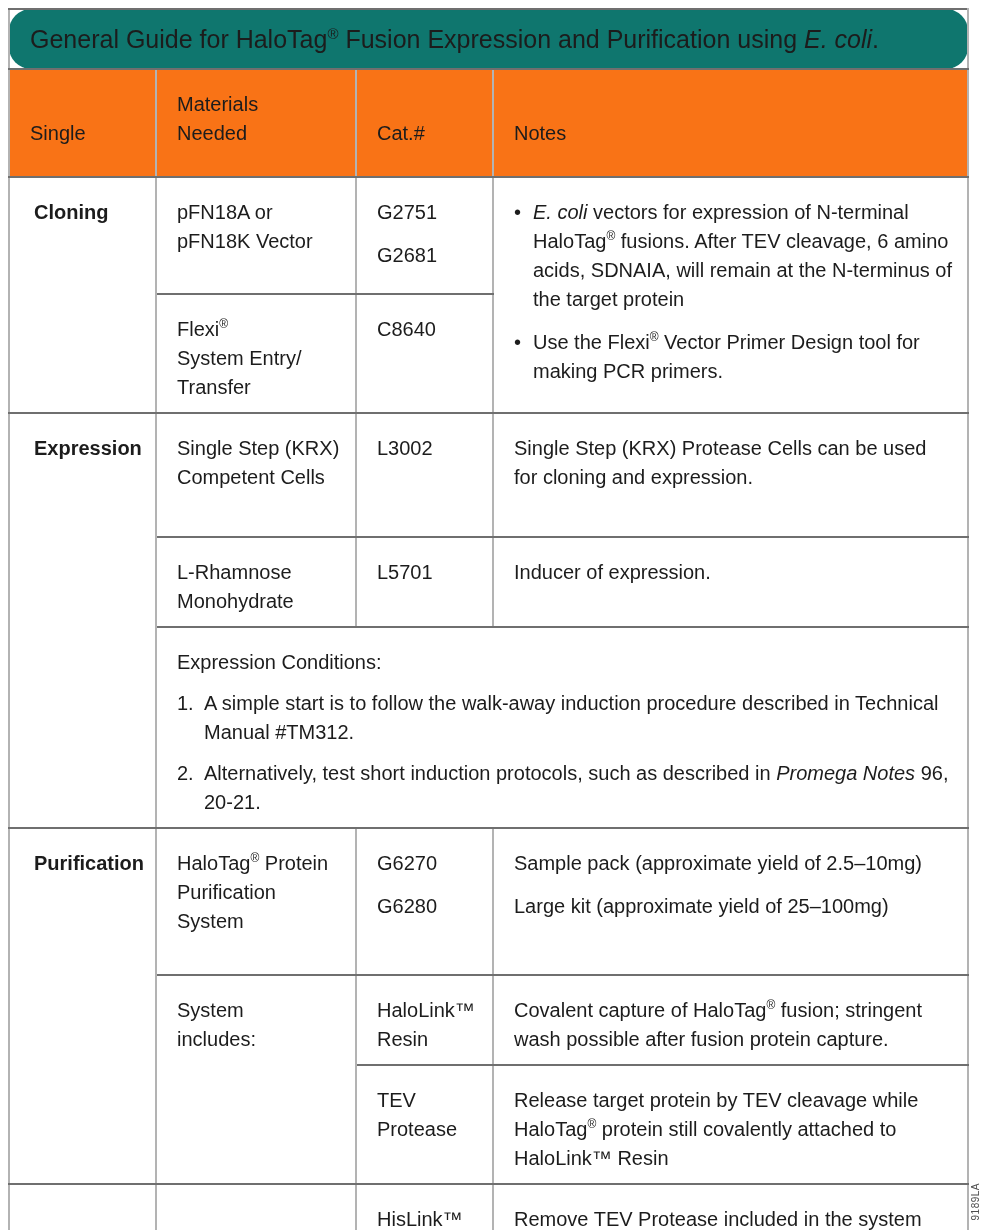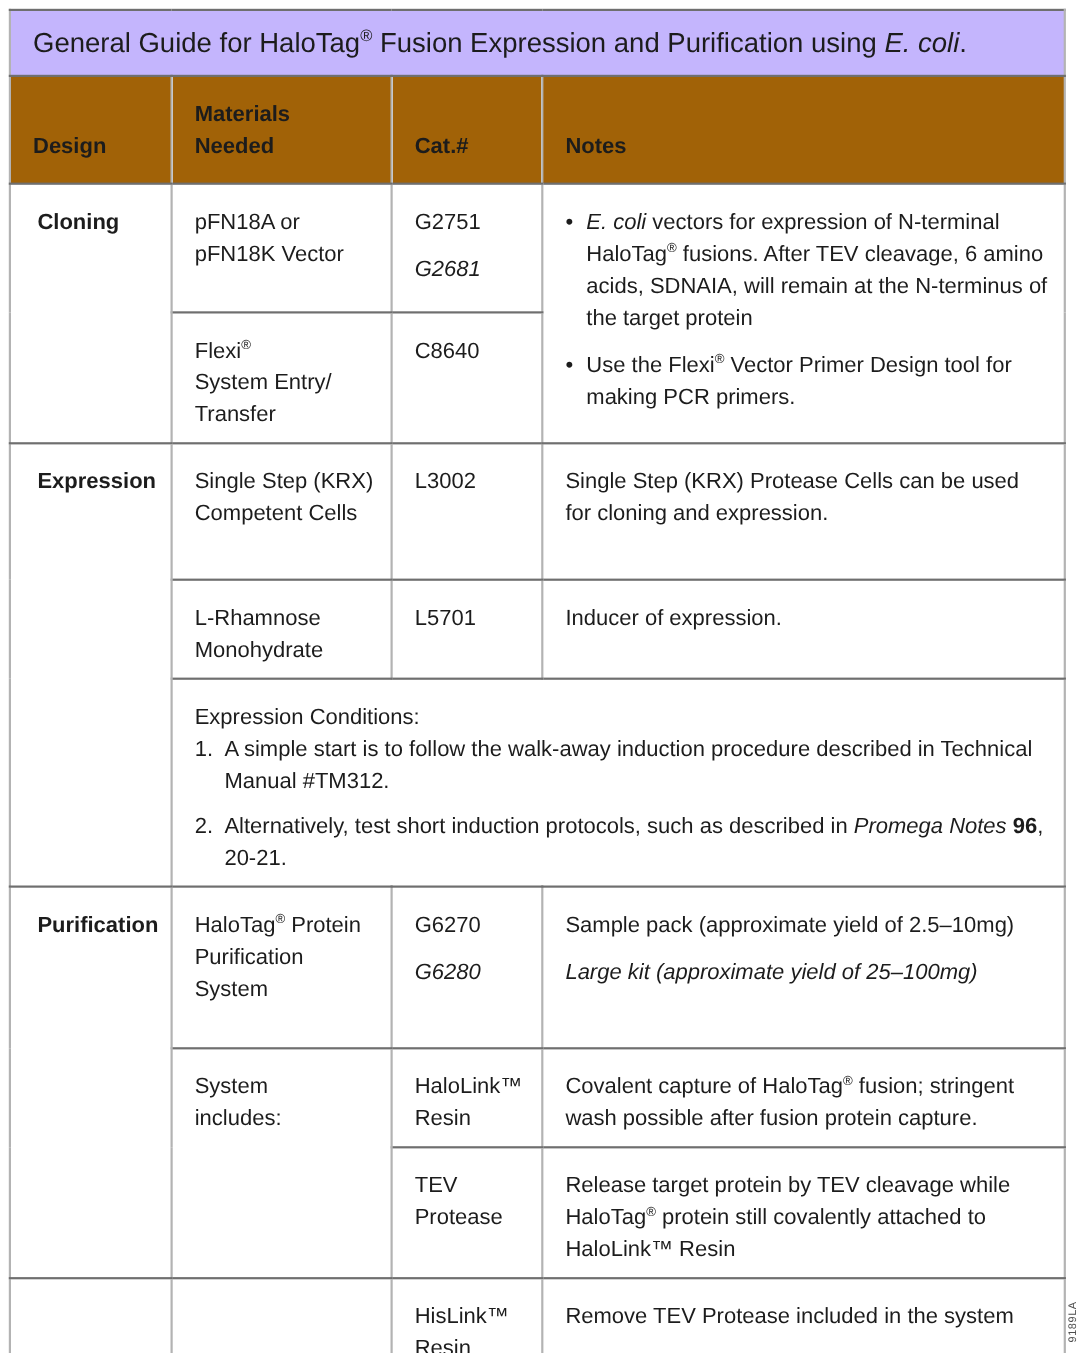--- a/index.html
+++ b/index.html
@@ -50,42 +50,43 @@
   tr.r-expr3    { height: 183px; }
   tr.r-pur1     { height: 147px; }
   tr.r-pur2     { height: 89px;  }
   tr.r-pur3     { height: 108px; margin-left: 48px; }
   tr.r-pur4     { height: 95px;  }
 
   td.title-cell {
     vertical-align: middle;
     font-size: 25px;
     padding: 6px 14px 6px 20px;
-    background: #c4b5fd;
+    background: #0f766e;
+    border-radius: 22px;
   }
   tr.r-header th {
-    background: #a16207;
+    background: #f97316;
     vertical-align: bottom;
-    font-weight: 700;
-    padding-bottom: 18px;
+    font-weight: 400;
+    padding-bottom: 28px;
   }
   .pre { white-space: pre-line; }
   .bold { font-weight: 700; padding-left: 24px; }
 
   sup { font-size: 60%; line-height: 0; vertical-align: super; }
   i   { font-style: italic; }
-  b   { font-weight: 700; }
-
-  .stack > div + div { margin-top: 14px; font-style: italic; }
+  b   { font-weight: 400; }
+
+  .stack > div + div { margin-top: 14px; }
 
   .bullet-item { display: flex; align-items: flex-start; }
   .bullet-item + .bullet-item { margin-top: 14px; }
   .bullet-marker { width: 19px; flex: 0 0 19px; }
 
-  .cond-heading { }
+  .cond-heading { margin-bottom: 12px; }
   .num-item { display: flex; align-items: flex-start; }
   .num-item + .num-item { margin-top: 12px; }
   .num-marker { width: 27px; flex: 0 0 27px; }
 
   .side-code {
     position: absolute;
     right: 1px;
     bottom: 10px;
     font-size: 10px;
     color: #4d4d4d;
@@ -105,21 +106,21 @@
         <col class="c-cat">
         <col class="c-notes">
     </colgroup>
 
     <tbody>
         <tr class="r-title">
       <td colspan="4" class="title-cell">General Guide for HaloTag<sup>®</sup> Fusion Expression and Purification using <i>E. coli</i>.</td>
     </tr>
 
     <tr class="r-header">
-      <th>Design</th>
+      <th>Single</th>
       <th class="pre">Materials
 Needed</th>
       <th>Cat.#</th>
       <th>Notes</th>
     </tr>
 
     <tr class="r-clon1">
       <td rowspan="2" class="bold">Cloning</td>
       <td class="pre">pFN18A or
 pFN18K Vector</td>

